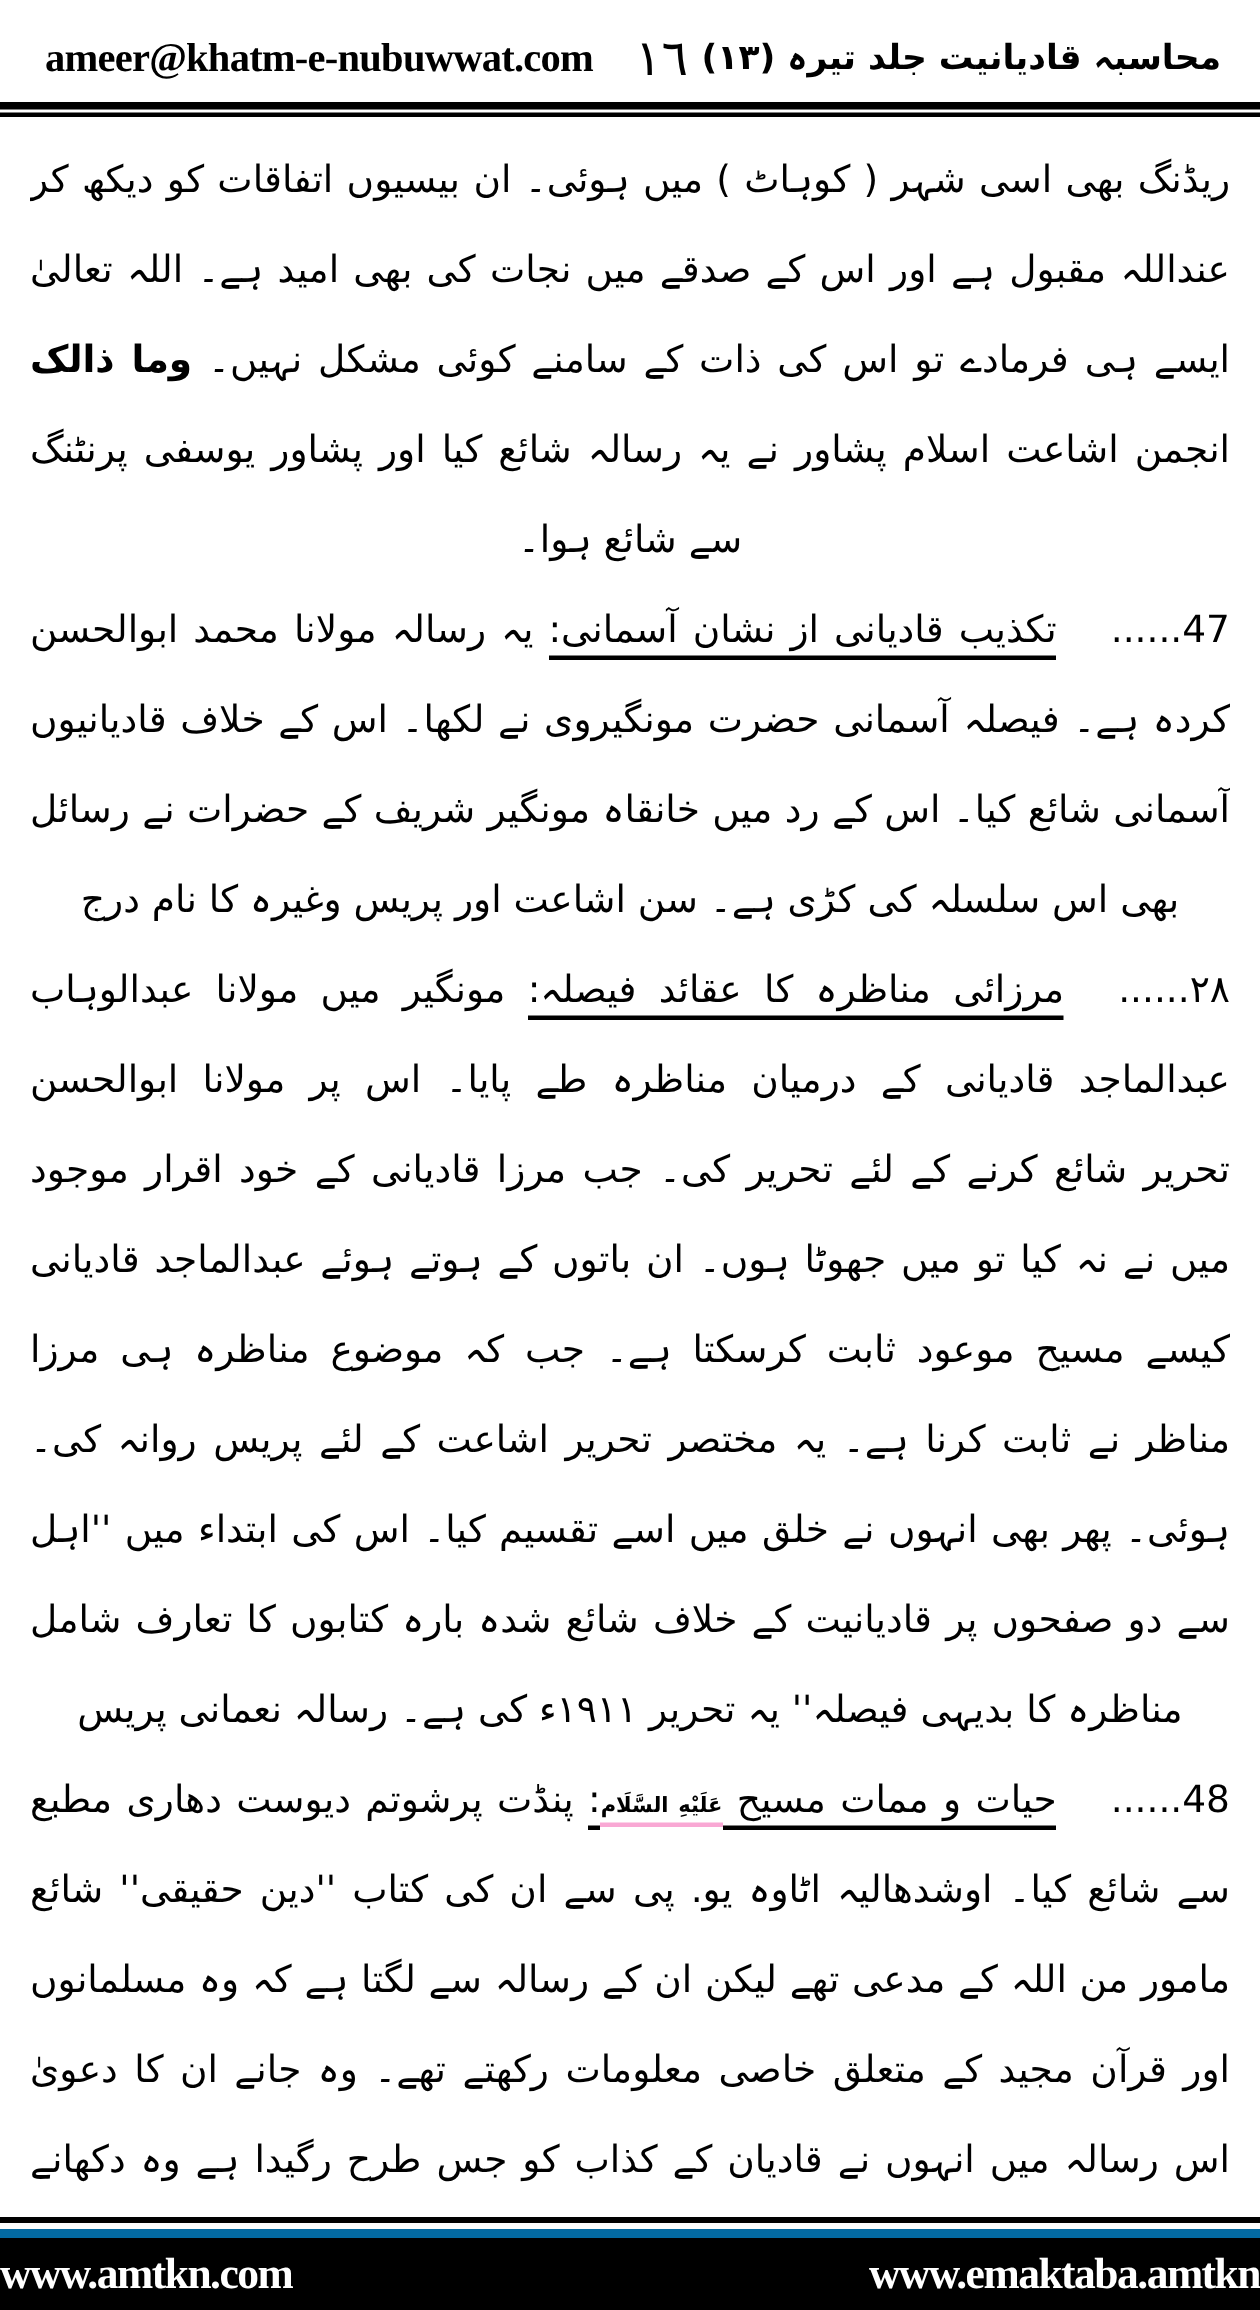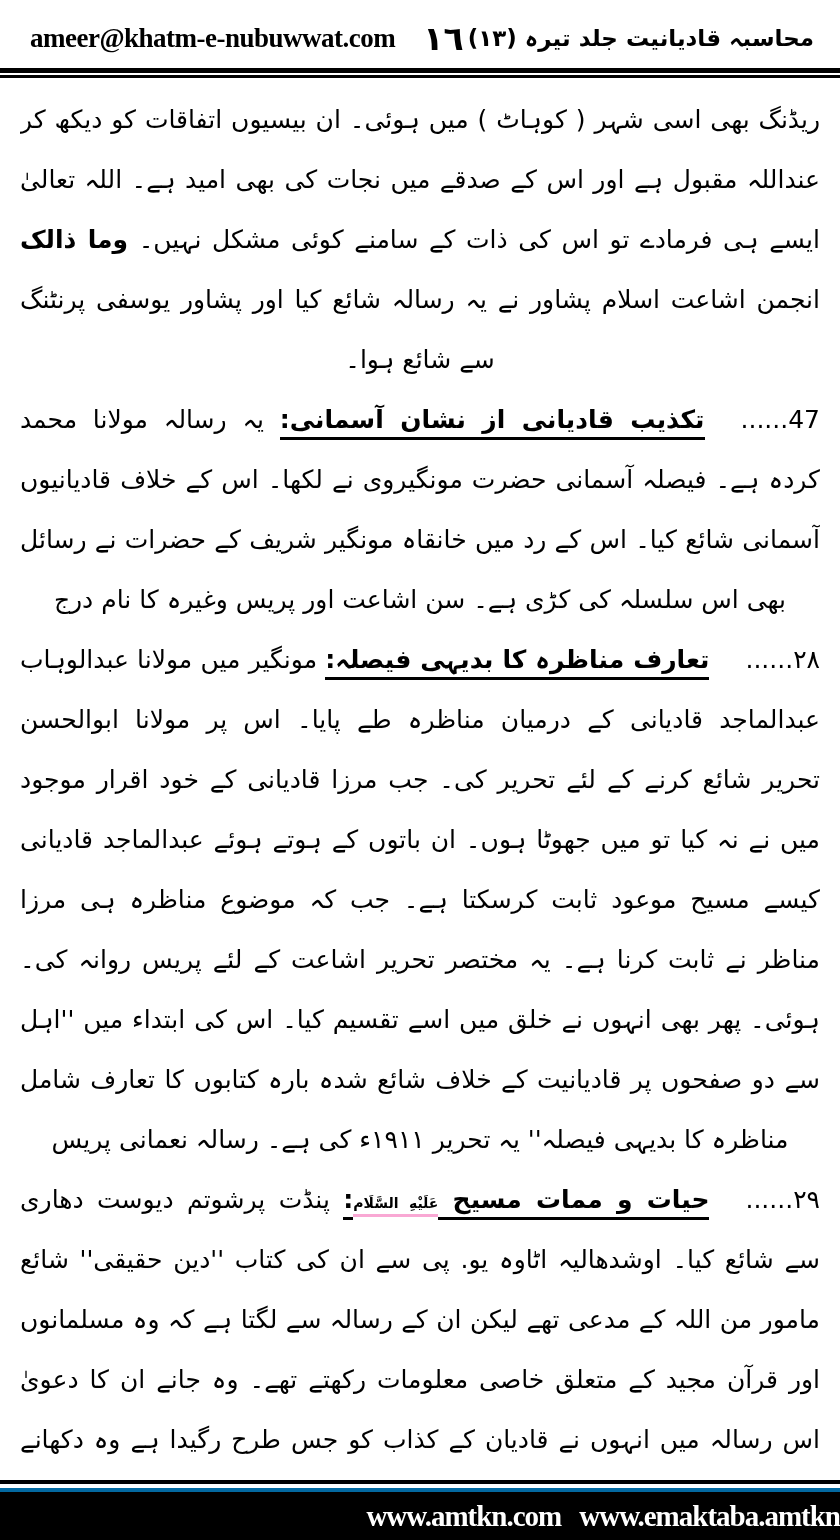--- a/index.html
+++ b/index.html
@@ -19,21 +19,21 @@
     height:44px;
   }
   .email{
     font-family:"Liberation Serif",serif;
     font-weight:bold;
     font-size:27px;
     letter-spacing:-0.5px;
   }
   .page-num{
     font-family:"DejaVu Sans",sans-serif;
-    font-weight:bold;
+    font-weight:normal;
     font-size:33px;
     margin-left:28px;
     direction:rtl;
   }
   .book-title{
     margin-left:auto;
     direction:rtl;
     font-family:"DejaVu Sans",sans-serif;
     font-weight:bold;
     font-size:23px;
@@ -61,21 +61,21 @@
   .line-full{
     text-align:justify;
     text-align-last:justify;
   }
   .line-end{
     text-align:center;
   }
   .seg-n{}
   .seg-b{font-weight:bold;}
   .seg-h{
-    font-weight:bold;
+    font-weight:normal;
     border-bottom:3px solid #000;
     padding-bottom:3px;
   }
   .seg-hs{
     font-weight:bold;
     font-size:14px;
     border-bottom:3px solid #f9a8d4;
     padding-bottom:3px;
   }
   .seg-gap{display:inline-block;width:36px;}
@@ -85,23 +85,23 @@
     left:0;right:0;bottom:0;
   }
   .footer-rule{
     height:4px;
     background:#000;
     margin-bottom:4px;
   }
   .footer-bar{
     background:#000;
     height:48px;
-    border-top:4px solid #0369a1;
+    border-top:6px solid #0369a1;
     display:flex;
-    justify-content:flex-end;
+    justify-content:space-between;
     align-items:center;
     gap:18px;
   }
   .footer-link{
     color:#fff;
     font-family:"Liberation Serif",serif;
     font-weight:bold;
     font-size:29px;
     letter-spacing:-1px;
     white-space:nowrap;
@@ -123,30 +123,30 @@
   <div class="body-text">
       <div class="line line-full"><span class="seg-n">ریڈنگ بھی اسی شہر ( کوہاٹ ) میں ہوئی۔ ان بیسیوں اتفاقات کو دیکھ کر توقع تو یہ ہے کہ یہ کام</span></div>
       <div class="line line-full"><span class="seg-n">عنداللہ مقبول ہے اور اس کے صدقے میں نجات کی بھی امید ہے۔ اللہ تعالیٰ کریم سخی داتا ہے۔</span></div>
       <div class="line line-full"><span class="seg-n">ایسے ہی فرمادے تو اس کی ذات کے سامنے کوئی مشکل نہیں۔ </span><span class="seg-b">وما ذالک علے اللہ بعزیز!</span></div>
       <div class="line line-full"><span class="seg-n">انجمن اشاعت اسلام پشاور نے یہ رسالہ شائع کیا اور پشاور یوسفی پرنٹنگ پریس</span></div>
       <div class="line line-end"><span class="seg-n">سے شائع ہوا۔</span></div>
       <div class="line line-full"><span class="seg-n">47......</span><span class="seg-gap"></span><span class="seg-h">تکذیب قادیانی از نشان آسمانی:</span><span class="seg-n"> یہ رسالہ مولانا محمد ابوالحسن دربھنگوی کا مرتب</span></div>
       <div class="line line-full"><span class="seg-n">کردہ ہے۔ فیصلہ آسمانی حضرت مونگیروی نے لکھا۔ اس کے خلاف قادیانیوں نے نشان</span></div>
       <div class="line line-full"><span class="seg-n">آسمانی شائع کیا۔ اس کے رد میں خانقاہ مونگیر شریف کے حضرات نے رسائل لکھے۔ یہ رسالہ</span></div>
       <div class="line line-end"><span class="seg-n">بھی اس سلسلہ کی کڑی ہے۔ سن اشاعت اور پریس وغیرہ کا نام درج نہیں۔</span></div>
-      <div class="line line-full"><span class="seg-n">٢٨......</span><span class="seg-gap"></span><span class="seg-h">تعارف مناظرہ کا بدیہی فیصلہ:</span><span class="seg-n"> مونگیر میں مولانا عبدالوہاب فاضل بہاری اور</span></div>
+      <div class="line line-full"><span class="seg-n">٢٨......</span><span class="seg-gap"></span><span class="seg-h">مرزائی مناظرہ کا عقائد فیصلہ:</span><span class="seg-n"> مونگیر میں مولانا عبدالوہاب فاضل بہاری اور</span></div>
       <div class="line line-full"><span class="seg-n">عبدالماجد قادیانی کے درمیان مناظرہ طے پایا۔ اس پر مولانا ابوالحسن عبدالاحد دربھنگوی نے یہ</span></div>
       <div class="line line-full"><span class="seg-n">تحریر شائع کرنے کے لئے تحریر کی۔ جب مرزا قادیانی کے خود اقرار موجود ہیں کہ اگر یہ نہ ہوا یا</span></div>
       <div class="line line-full"><span class="seg-n">میں نے نہ کیا تو میں جھوٹا ہوں۔ ان باتوں کے ہوتے ہوئے عبدالماجد قادیانی ملعون قادیان کو</span></div>
       <div class="line line-full"><span class="seg-n">کیسے مسیح موعود ثابت کرسکتا ہے۔ جب کہ موضوع مناظرہ ہی مرزا قادیانی کا مسیح ہونا مرزائی</span></div>
       <div class="line line-full"><span class="seg-n">مناظر نے ثابت کرنا ہے۔ یہ مختصر تحریر اشاعت کے لئے پریس روانہ کی۔ لیکن تاخیر سے شائع</span></div>
       <div class="line line-full"><span class="seg-n">ہوئی۔ پھر بھی انہوں نے خلق میں اسے تقسیم کیا۔ اس کی ابتداء میں ''اہل حق کو بشارت'' کے نام</span></div>
       <div class="line line-full"><span class="seg-n">سے دو صفحوں پر قادیانیت کے خلاف شائع شدہ بارہ کتابوں کا تعارف شامل ہے اور پھر ''مرزائی</span></div>
       <div class="line line-end"><span class="seg-n">مناظرہ کا بدیہی فیصلہ'' یہ تحریر ١٩١١ء کی ہے۔ رسالہ نعمانی پریس بانکی پورہ سے شائع ہوا۔</span></div>
-      <div class="line line-full"><span class="seg-n">٢٩......</span><span class="seg-gap"></span><span class="seg-h">حیات و ممات مسیح </span><span class="seg-hs">عَلَيْهِ السَّلَام</span><span class="seg-h">:</span><span class="seg-n"> پنڈت پرشوتم دیوست دھاری مطبع آگرہ اخبار آگرہ</span></div>
+      <div class="line line-full"><span class="seg-n">48......</span><span class="seg-gap"></span><span class="seg-h">حیات و ممات مسیح </span><span class="seg-hs">عَلَيْهِ السَّلَام</span><span class="seg-h">:</span><span class="seg-n"> پنڈت پرشوتم دیوست دھاری مطبع آگرہ اخبار آگرہ</span></div>
       <div class="line line-full"><span class="seg-n">سے شائع کیا۔ اوشدھالیہ اٹاوہ یو. پی سے ان کی کتاب ''دین حقیقی'' شائع ہوئی۔ یہ خود بھی</span></div>
       <div class="line line-full"><span class="seg-n">مامور من اللہ کے مدعی تھے لیکن ان کے رسالہ سے لگتا ہے کہ وہ مسلمانوں کے عقائد و نظریات</span></div>
       <div class="line line-full"><span class="seg-n">اور قرآن مجید کے متعلق خاصی معلومات رکھتے تھے۔ وہ جانے ان کا دعویٰ ماموریت جانے۔</span></div>
       <div class="line line-full"><span class="seg-n">اس رسالہ میں انہوں نے قادیان کے کذاب کو جس طرح رگیدا ہے وہ دکھانے کے لئے اس</span></div>
     </div>
 
   <div class="footer">
     <div class="footer-rule"></div>
     <div class="footer-bar">
       <span class="footer-link">www.amtkn.com</span>

